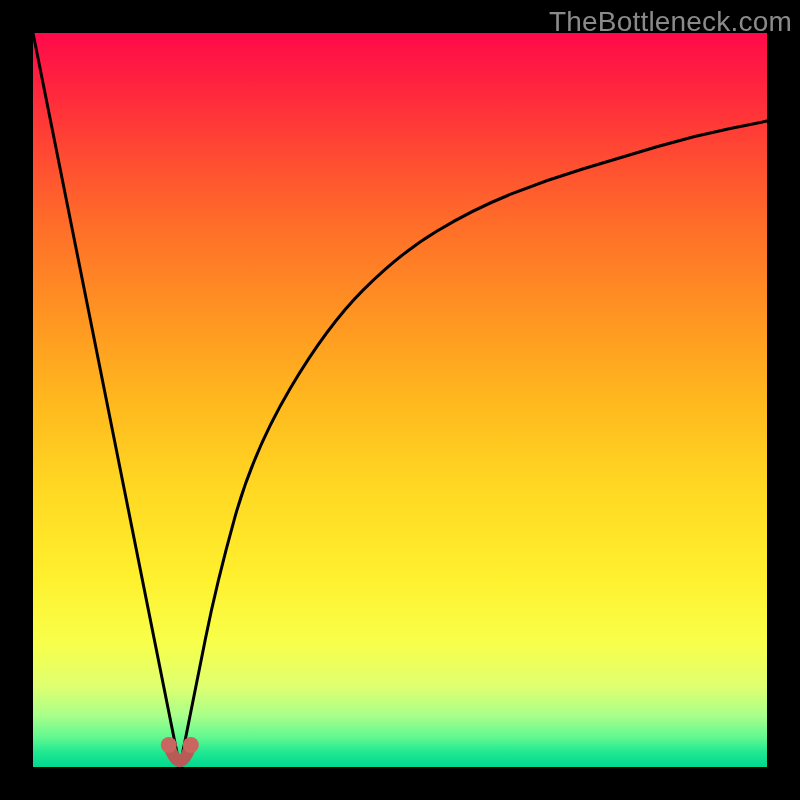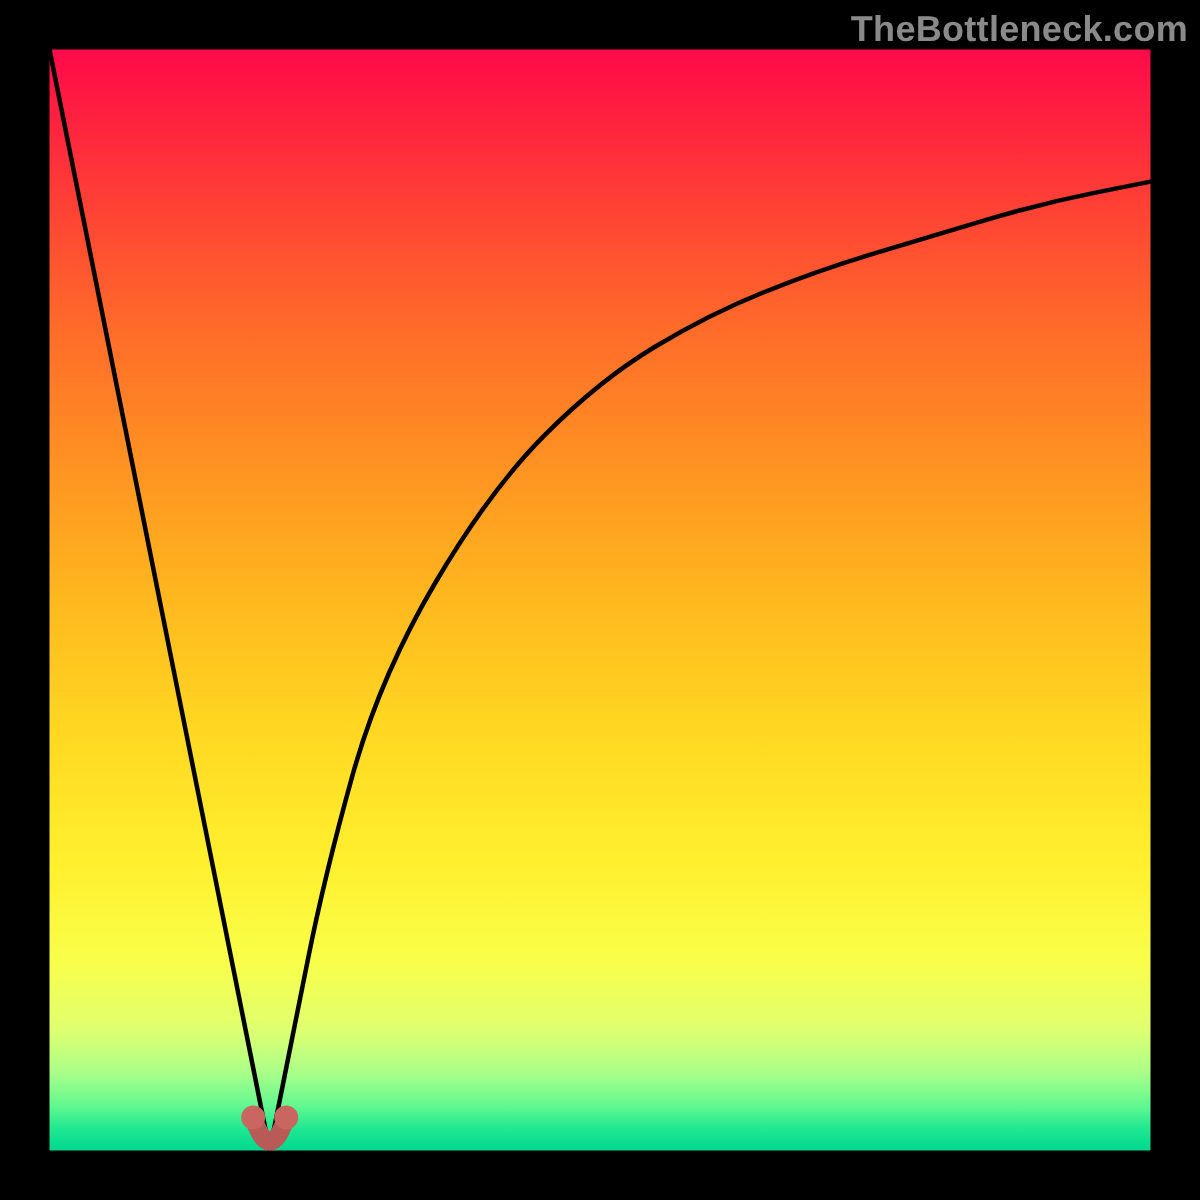--- a/index.html
+++ b/index.html
@@ -35,22 +35,22 @@
       #dfff70 89%,
       #a8ff8a 93%,
       #60f890 96%,
       #20e890 98%,
       #00d890 100%
     );
   }
   .watermark {
     position: absolute;
     color: #8a8a8a;
-    font-size: 24px;
-    font-weight: 700;
+    font-size: 28px;
+    font-weight: 400;
     letter-spacing: 0.2px;
     user-select: none;
     white-space: nowrap;
   }
   svg.curves {
     position: absolute;
     left: 0;
     top: 0;
   }
 </style>

